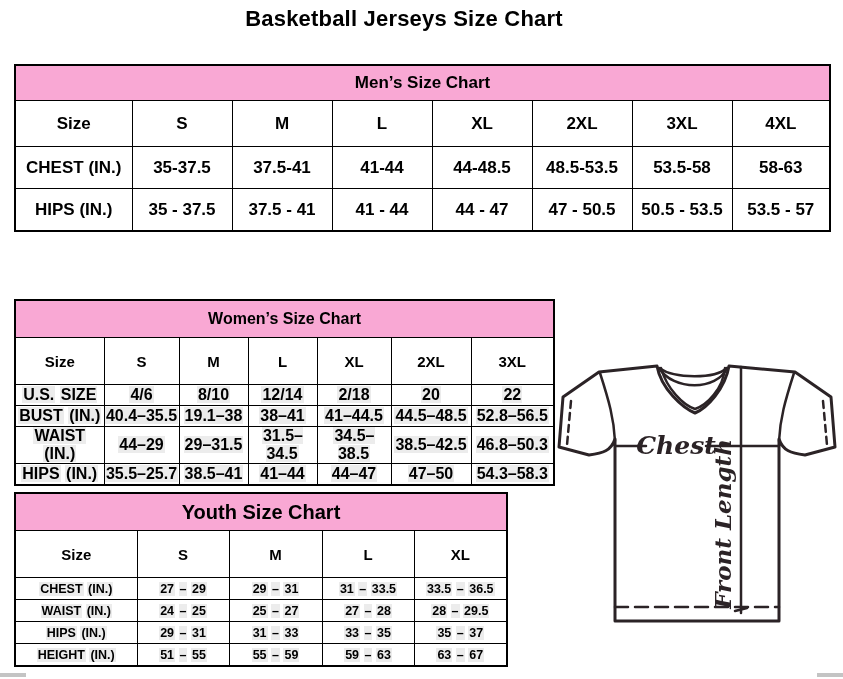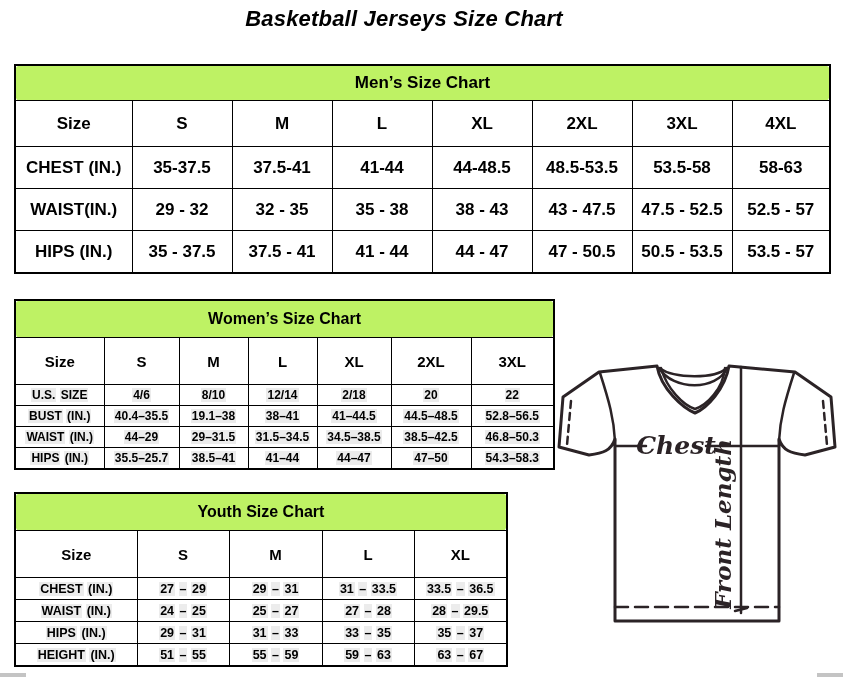--- a/index.html
+++ b/index.html
@@ -2,38 +2,38 @@
 <html><head>
 <meta charset="utf-8">
 <style>
   html,body { margin:0; padding:0; }
   body {
     width:843px; height:679px; background:#ffffff; position:relative;
     font-family:"Liberation Sans", sans-serif; color:#000; overflow:hidden;
   }
   .page-title {
     position:absolute; top:6px; left:0; width:808px; text-align:center;
-    font-size:22px; font-weight:bold; letter-spacing:0.2px;font-style:italic;
+    font-size:22px; font-weight:bold; letter-spacing:0.2px;
   }
   table { border-collapse:collapse; table-layout:fixed; position:absolute; background:#fff; border:2px solid #000; }
   th, td { border:1px solid #000; text-align:center; vertical-align:middle; padding:0; font-weight:bold; }
-  tr.band th { background:#bef264;border-radius:6px; }
+  tr.band th { background:#f9a8d4; }
 
   #mens-table   { left:14px; top:64px;  width:815px; }
   #mens-table tr.band th   { height:34px; font-size:17px; }
   #mens-table tr.head-row th { height:45px; font-size:17px; }
   #mens-table td { height:41px; font-size:17px; }
 
   #womens-table { left:14px; top:299px; width:539px;padding-left:36px; }
   #womens-table tr.band th   { height:36px; font-size:16px; }
   #womens-table tr.head-row th { height:46px; font-size:15px; }
-  #womens-table td { height:20px; font-size:12px; }
+  #womens-table td { height:20px; font-size:16px; }
 
   #youth-table  { left:14px; top:492px; width:492px; }
-  #youth-table tr.band th   { height:36px; font-size:16px;margin-left:33px; }
+  #youth-table tr.band th   { height:36px; font-size:20px;margin-left:33px; }
   #youth-table tr.head-row th { height:46px; font-size:15px; }
   #youth-table td { height:21px; font-size:12.5px; }
 
   .hl { background:#ececec; padding:0 1px; }
 
   .jersey-wrap { position:absolute; left:555px; top:361px; width:288px; height:270px; }
   .jersey-wrap svg { display:block; }
   .diagram-label {
     font-family:"DejaVu Serif", serif; font-style:italic; font-weight:bold; fill:#2b2326;
   }
@@ -75,30 +75,20 @@
     <tbody>
       <tr>
         <td>CHEST (IN.)</td>
         <td>35-37.5</td>
         <td>37.5-41</td>
         <td>41-44</td>
         <td>44-48.5</td>
         <td>48.5-53.5</td>
         <td>53.5-58</td>
         <td>58-63</td>
-      </tr>
-      <tr>
-        <td>WAIST(IN.)</td>
-        <td>29 - 32</td>
-        <td>32 - 35</td>
-        <td>35 - 38</td>
-        <td>38 - 43</td>
-        <td>43 - 47.5</td>
-        <td>47.5 - 52.5</td>
-        <td>52.5 - 57</td>
       </tr>
       <tr>
         <td>HIPS (IN.)</td>
         <td>35 - 37.5</td>
         <td>37.5 - 41</td>
         <td>41 - 44</td>
         <td>44 - 47</td>
         <td>47 - 50.5</td>
         <td>50.5 - 53.5</td>
         <td>53.5 - 57</td>

